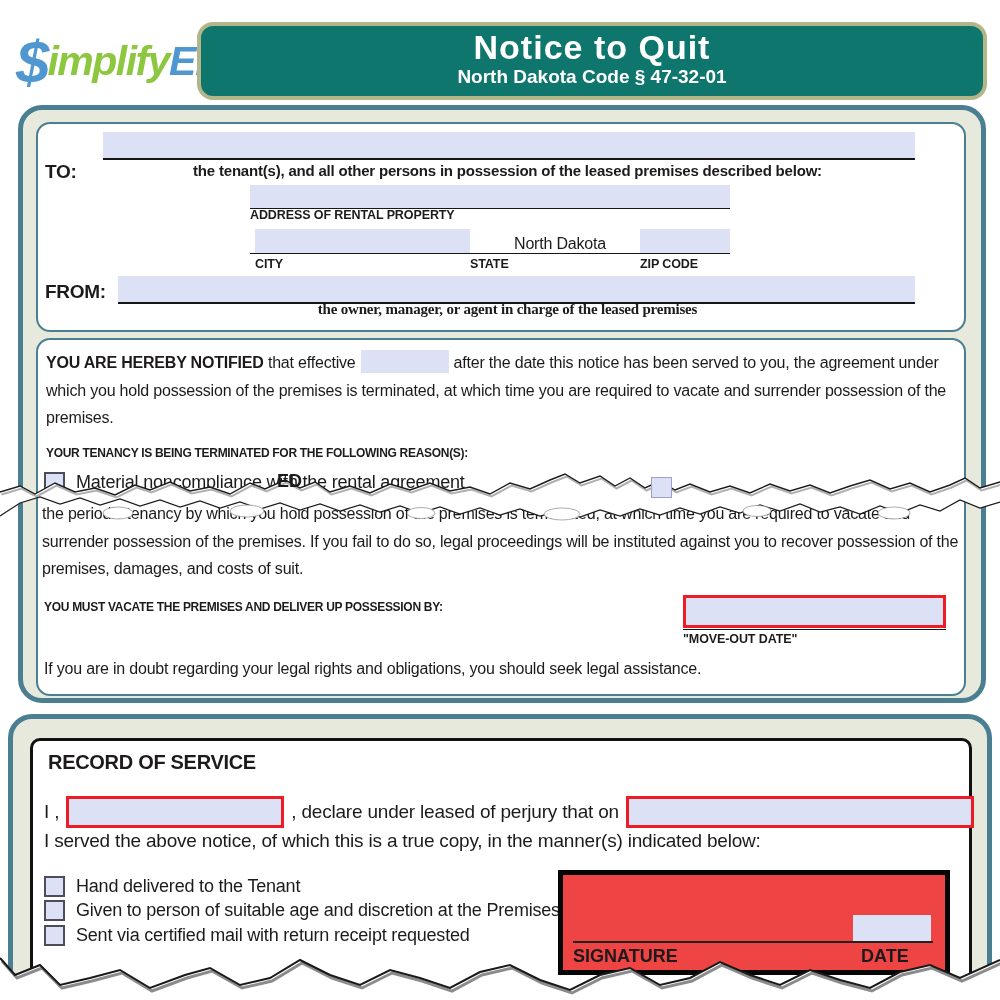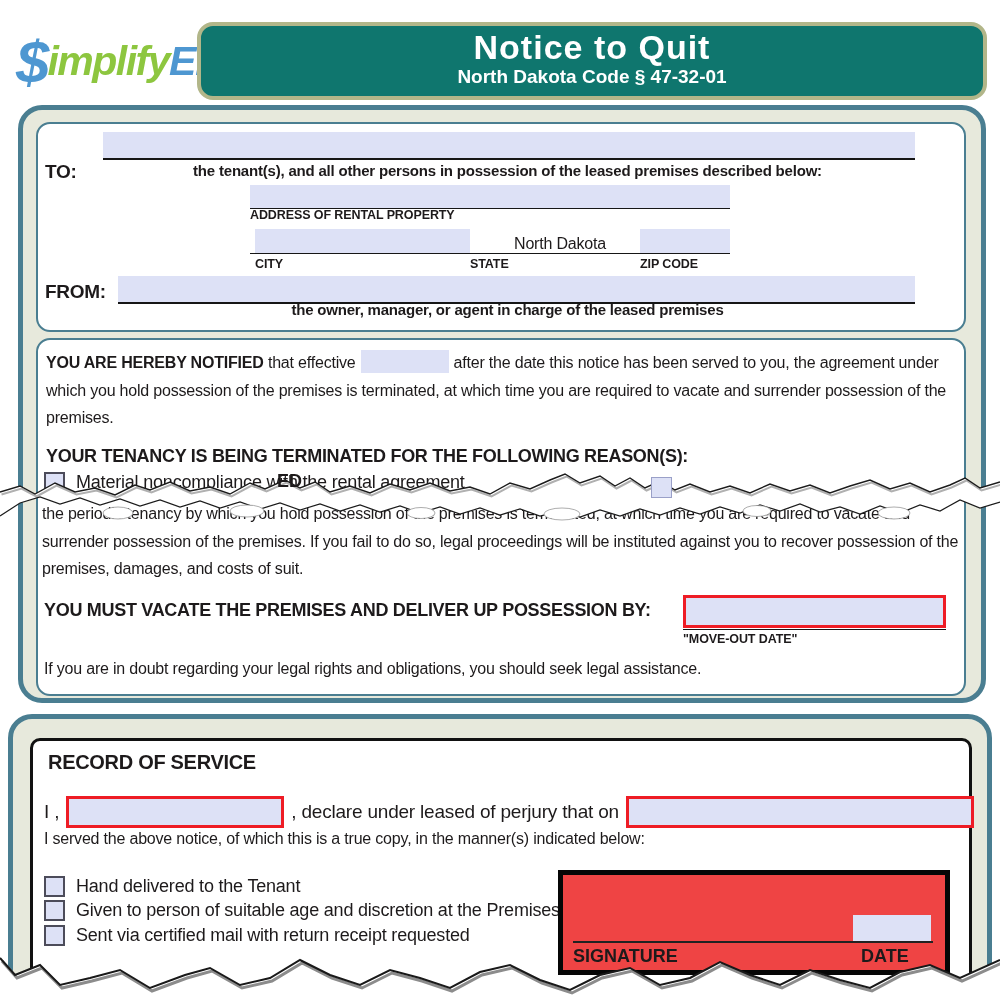--- a/index.html
+++ b/index.html
@@ -29,21 +29,21 @@
   .ul-thin{border-bottom:1.5px solid #161616;}
   .redfield{background:#dde1f6;border:3px solid #ee1c25;}
   .checkbox{width:17px;height:17px;background:#dde1f6;border:2px solid #4c4c5a;flex:none;}
 
   
   .b{font-weight:700;}
   .lbl-big{font-size:19px;font-weight:800;letter-spacing:-0.3px;}
   .cap{font-weight:700;font-size:15px;letter-spacing:-0.2px;text-align:center;}
   .cap-sm{font-weight:700;font-size:12.5px;letter-spacing:-0.1px;}
   .body-txt{font-size:16px;line-height:27.5px;letter-spacing:-0.2px;}
-  .head-txt{font-size:18px;font-weight:800;letter-spacing:-0.3px;text-align:center;}
+  .head-txt{font-size:12px;font-weight:800;letter-spacing:-0.3px;text-align:center;}
   .inline-field{display:inline-block;width:88px;height:23px;background:#dde1f6;vertical-align:-5px;margin:0 5px;}
 
   
   .declare-row{display:flex;align-items:center;gap:7px;font-size:19px;letter-spacing:-0.2px;}
   .cb-row{display:flex;align-items:center;gap:11px;font-size:18px;letter-spacing:-0.2px;height:24.5px;}
   .sigbox{left:558px;top:870px;width:382px;height:95px;background:#ef4444;border:5px solid #060606;z-index:5;}
   .sigbox .sigline{position:absolute;left:10px;right:12px;bottom:27px;border-bottom:2px solid #222;}
   .sigbox .siglabel{position:absolute;left:10px;bottom:3px;font-size:18px;font-weight:800;}
   .sigbox .datelabel{position:absolute;left:298px;bottom:3px;font-size:18px;font-weight:800;}
   .sigbox .datefield{position:absolute;right:14px;top:40px;width:78px;height:27px;background:#dde1f6;}
@@ -80,21 +80,21 @@
   <div class="abs field" style="left:255px;top:229px;width:215px;height:24px;"></div>
   <div class="abs body-txt" style="left:470px;top:230px;width:180px;text-align:center;">North Dakota</div>
   <div class="abs field" style="left:640px;top:229px;width:90px;height:24px;"></div>
   <div class="abs ul-thin" style="left:250px;top:253px;width:480px;height:0;"></div>
   <div class="abs cap-sm" style="left:255px;top:257px;width:180px;">CITY</div>
   <div class="abs cap-sm" style="left:470px;top:257px;width:180px;">STATE</div>
   <div class="abs cap-sm" style="left:640px;top:257px;width:90px;">ZIP CODE</div>
 
   <div class="abs lbl-big" style="left:45px;top:281px;">FROM:</div>
   <div class="abs field ul" style="left:118px;top:276px;width:797px;height:26px;"></div>
-  <div class="abs cap" style="left:100px;top:301px;width:815px;">the owner, manager, or agent in charge of the leased premises</div>
+  <div class="abs cap" style="left:100px;top:301px;width:815px;font-family:Liberation Serif, serif;">the owner, manager, or agent in charge of the leased premises</div>
 
   <div class="abs innerB"></div>
 
   <div class="abs body-txt" style="left:46px;top:349px;width:912px;">
     <span class="b">YOU ARE HEREBY NOTIFIED</span>
     <span>that effective</span><span class="inline-field"></span><span>after the date this notice has been served to you, the agreement under which you hold possession of the premises is terminated, at which time you are required to vacate and surrender possession of the premises.</span>
   </div>
 
   <div class="abs head-txt" style="left:46px;top:446px;">YOUR TENANCY IS BEING TERMINATED FOR THE FOLLOWING REASON(S):</div>
 
@@ -116,21 +116,21 @@
   <div class="abs innerC"></div>
 
   <div class="abs lbl-big" style="left:48px;top:751px;font-size:20px;text-align:center;">RECORD OF SERVICE</div>
 
   <div class="abs declare-row" style="left:44px;top:796px;width:930px;">
     <span>I ,</span>
     <span class="redfield" style="width:212px;height:26px;flex:none;"></span>
     <span>, declare under leased of perjury that on</span>
     <span class="redfield" style="flex:1;height:26px;"></span>
   </div>
-  <div class="abs" style="left:44px;top:830px;width:920px;font-size:16px;letter-spacing:-0.2px;">I served the above notice, of which this is a true copy, in the manner(s) indicated below:</div>
+  <div class="abs" style="left:44px;top:830px;width:920px;font-size:19px;letter-spacing:-0.2px;">I served the above notice, of which this is a true copy, in the manner(s) indicated below:</div>
 
   <div class="abs" style="left:44px;top:874px;width:520px;">
     <div class="cb-row">
       <span class="checkbox"></span>
       <span>Hand delivered to the Tenant</span>
     </div>
     <div class="cb-row">
       <span class="checkbox"></span>
       <span>Given to person of suitable age and discretion at the Premises</span>
     </div>

